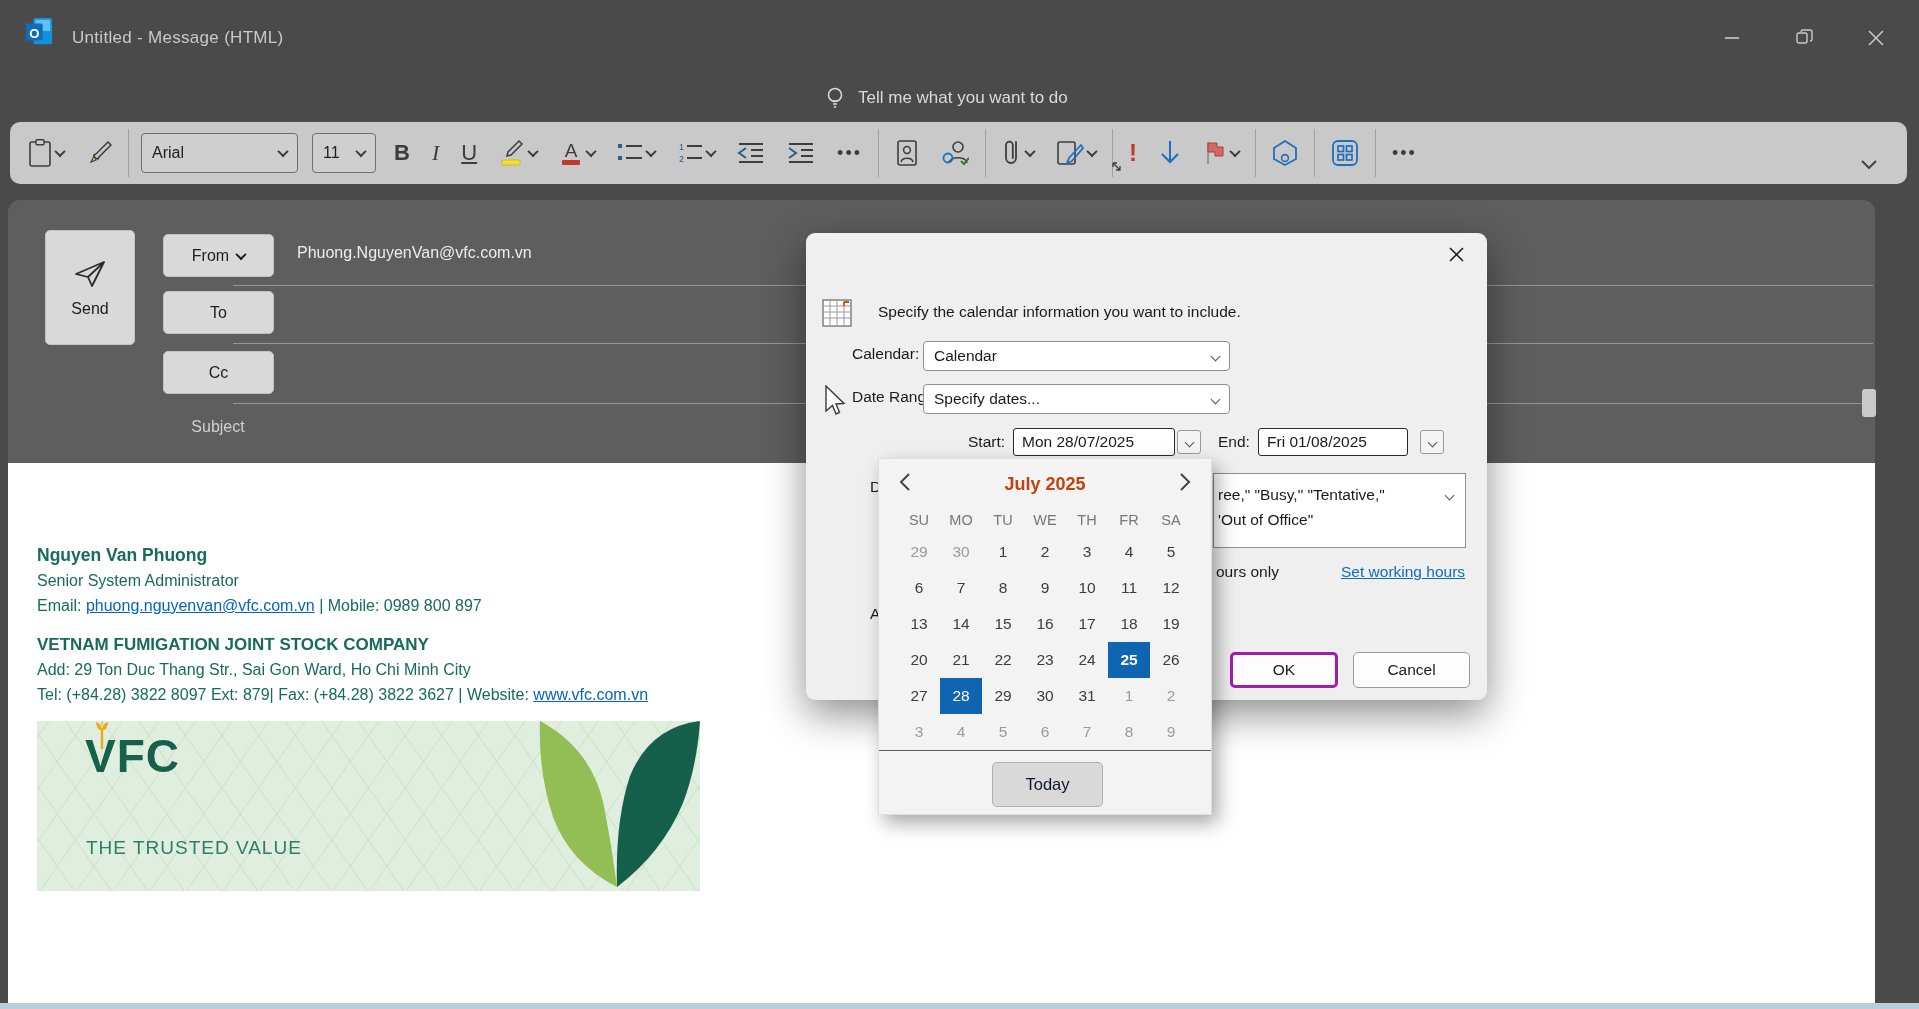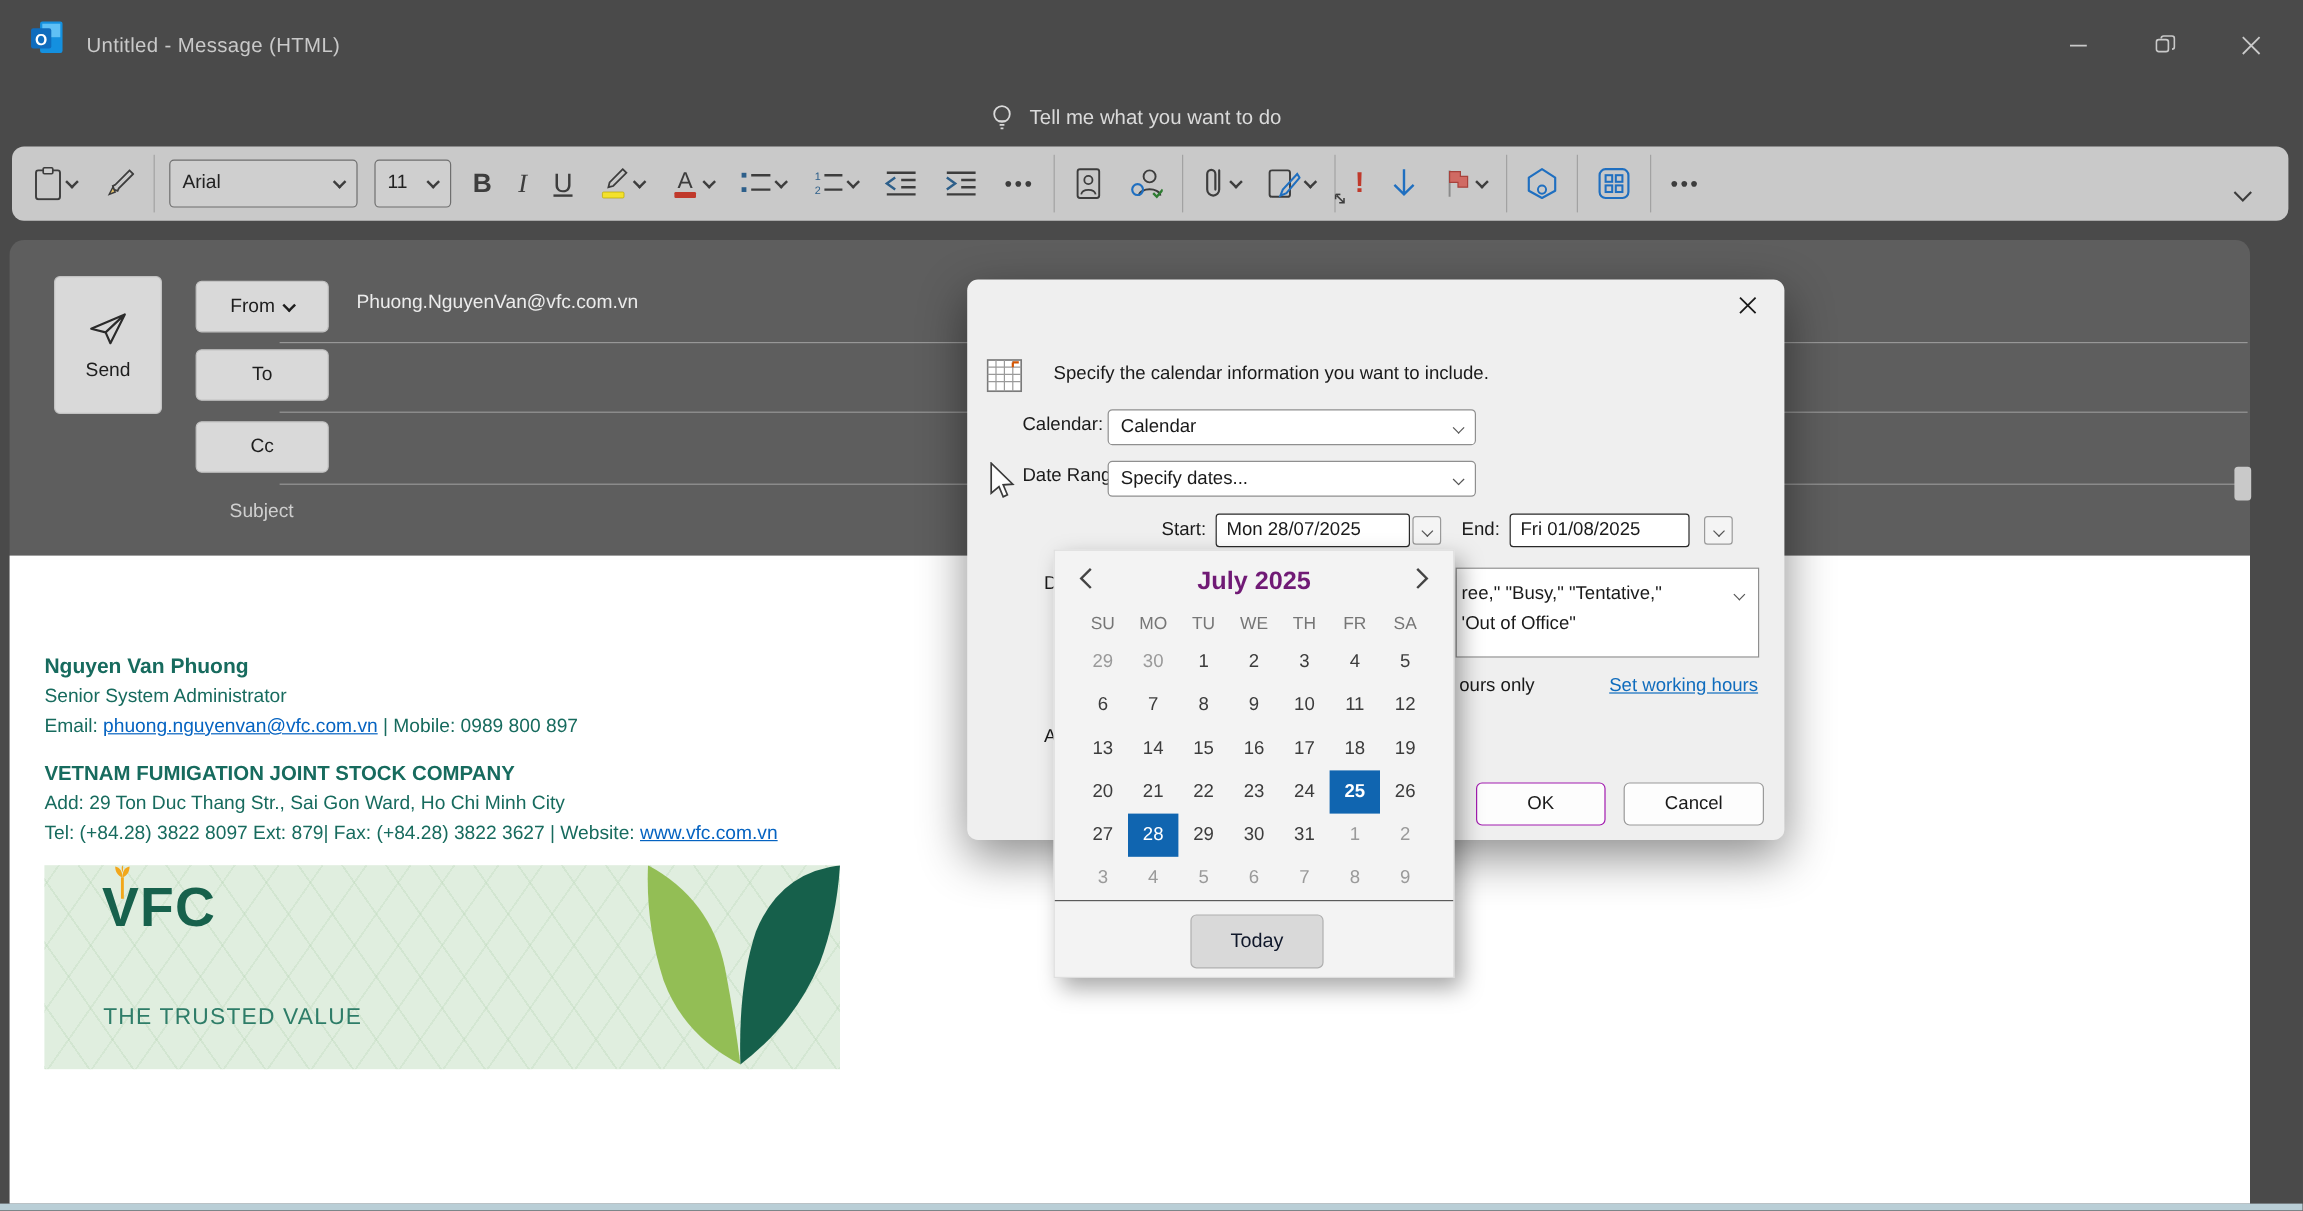--- a/index.html
+++ b/index.html
@@ -66,21 +66,21 @@
   .dinput{position:absolute;background:#fff;border:1px solid #2a2a2a;border-radius:3px;display:flex;align-items:center;padding:0 8px;font-size:15.5px;color:#1a1a1a;}
   .dddbtn{position:absolute;background:#f4f4f4;border:1px solid #9a9a9a;border-radius:3px;display:flex;align-items:center;justify-content:center;}
   .dlink{color:#0f6cbd;text-decoration:underline;font-size:15.5px;position:absolute;}
   .dbtn{position:absolute;height:36px;background:#fdfdfd;border-radius:5px;display:flex;align-items:center;justify-content:center;font-size:15.5px;color:#1a1a1a;}
   .detailbox{position:absolute;left:407px;top:240px;width:253px;height:75px;background:#fff;border:1px solid #8f8f8f;font-size:15.5px;color:#1a1a1a;padding:8px 8px 0 4px;line-height:25px;}
   .detailbox .dchev{position:absolute;right:12px;top:18px;}
 
   
   .dpicker{position:absolute;left:878px;top:458px;width:334px;height:357px;background:#f3f3f3;border:1px solid #dedede;box-shadow:6px 8px 18px rgba(0,0,0,.35);z-index:30;}
   .dp-head{position:absolute;left:0;top:14px;width:100%;display:flex;align-items:center;justify-content:space-between;padding:0 20px;}
-  .dp-title{font-weight:bold;font-size:21px;color:#701a75;}
+  .dp-title{font-weight:bold;font-size:18px;color:#c2410c;}
   .dp-nav{font-size:19px;color:#444;}
   .dp-daynames{position:absolute;left:19px;top:50px;display:grid;grid-template-columns:repeat(7,42px);}
   .dp-daynames div{height:22px;display:flex;align-items:center;justify-content:center;color:#767676;font-size:14.5px;}
   .dp-grid{position:absolute;left:19px;top:75px;display:grid;grid-template-columns:repeat(7,42px);grid-auto-rows:36px;}
   .dcell{display:flex;align-items:center;justify-content:center;font-size:15.5px;color:#3c3c3c;}
   .dcell.mut{color:#9a9a9a;}
   .dcell.sel{background:#1065b0;color:#fff;}
   .dcell.bold{font-weight:bold;}
   .dp-sep{position:absolute;left:0;top:291px;width:100%;height:1px;background:#5a5a5a;}
   .today-btn{position:absolute;left:113px;top:303px;width:111px;height:45px;background:#d9d9d9;border:1px solid #b0b0b0;border-radius:5px;display:flex;align-items:center;justify-content:center;font-size:16.5px;color:#0f172a;}
@@ -407,21 +407,21 @@
       <div>ree," "Busy," "Tentative,"</div>
       <div>'Out of Office"</div>
       <span class="dchev"></span>
     </div>
 
     <div class="dl" style="left:410px;top:330px;">ours only</div>
     <a href="#" class="dlink" style="left:535px;top:330px;">Set working hours</a>
 
     <div class="dl" style="left:64px;top:372px;">A</div>
 
-    <div class="dbtn" style="left:424px;top:419px;width:108px;border:1px solid #a21caf;">
+    <div class="dbtn" style="left:424px;top:419px;width:108px;border:3px solid #a21caf;">
         <span>OK</span>
       </div>
     <div class="dbtn" style="left:547px;top:419px;width:117px;border:1px solid #9a9a9a;">
         <span>Cancel</span>
       </div>
   </div>
 
   <div class="dpicker">
     <div class="dp-head">
       <span class="dp-nav">

